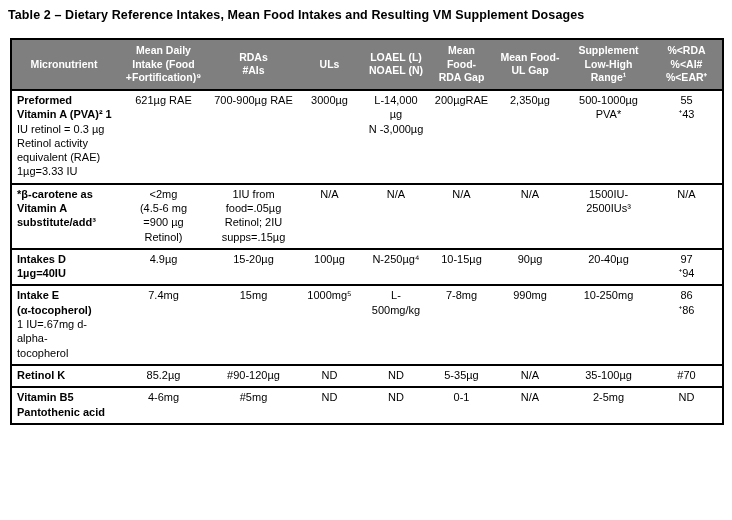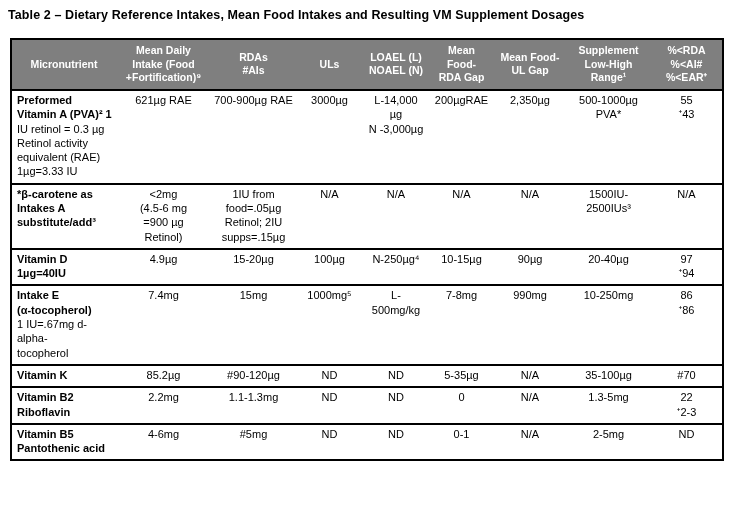--- a/index.html
+++ b/index.html
@@ -125,40 +125,40 @@
 N -3,000µg</td>
           <td>200µgRAE</td>
           <td>2,350µg</td>
           <td>500-1000µg
 PVA*</td>
           <td>55
 ⁺43</td>
         </tr>
         <tr>
           <td class="micronutrient-cell"><span class="nm">*β-carotene as
-Intakes A
+Vitamin A
 substitute/add³</span></td>
           <td>&lt;2mg
 (4.5-6 mg
 =900 µg
 Retinol)</td>
           <td>1IU from
 food=.05µg
 Retinol; 2IU
 supps=.15µg</td>
           <td>N/A</td>
           <td>N/A</td>
           <td>N/A</td>
           <td>N/A</td>
           <td>1500IU-
 2500IUs³</td>
           <td>N/A</td>
         </tr>
         <tr>
-          <td class="micronutrient-cell"><span class="nm">Vitamin D
+          <td class="micronutrient-cell"><span class="nm">Intakes D
 1µg=40IU</span></td>
           <td>4.9µg</td>
           <td>15-20µg</td>
           <td>100µg</td>
           <td>N-250µg⁴</td>
           <td>10-15µg</td>
           <td>90µg</td>
           <td>20-40µg</td>
           <td>97
 ⁺94</td>
@@ -174,42 +174,29 @@
           <td>1000mg⁵</td>
           <td>L-
 500mg/kg</td>
           <td>7-8mg</td>
           <td>990mg</td>
           <td>10-250mg</td>
           <td>86
 ⁺86</td>
         </tr>
         <tr>
-          <td class="micronutrient-cell"><span class="nm">Vitamin K</span></td>
+          <td class="micronutrient-cell"><span class="nm">Retinol K</span></td>
           <td>85.2µg</td>
           <td>#90-120µg</td>
           <td>ND</td>
           <td>ND</td>
           <td>5-35µg</td>
           <td>N/A</td>
           <td>35-100µg</td>
           <td>#70</td>
-        </tr>
-        <tr>
-          <td class="micronutrient-cell"><span class="nm">Vitamin B2
-Riboflavin</span></td>
-          <td>2.2mg</td>
-          <td>1.1-1.3mg</td>
-          <td>ND</td>
-          <td>ND</td>
-          <td>0</td>
-          <td>N/A</td>
-          <td>1.3-5mg</td>
-          <td>22
-⁺2-3</td>
         </tr>
         <tr>
           <td class="micronutrient-cell"><span class="nm">Vitamin B5
 Pantothenic acid</span></td>
           <td>4-6mg</td>
           <td>#5mg</td>
           <td>ND</td>
           <td>ND</td>
           <td>0-1</td>
           <td>N/A</td>

